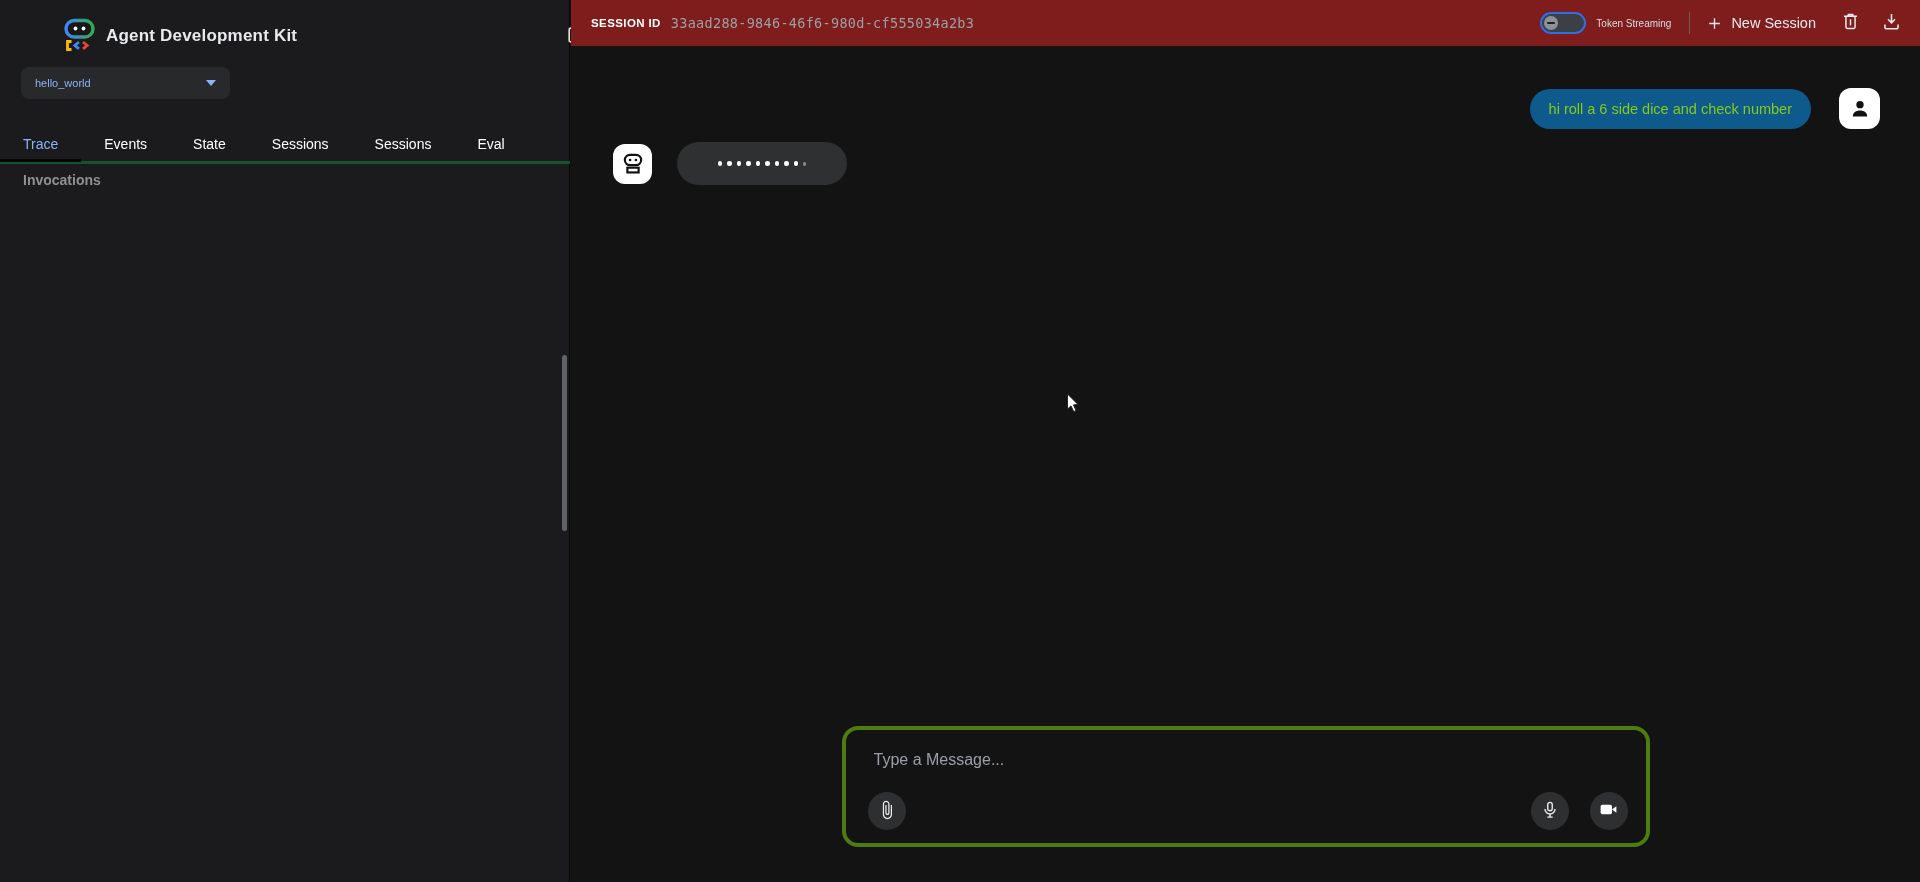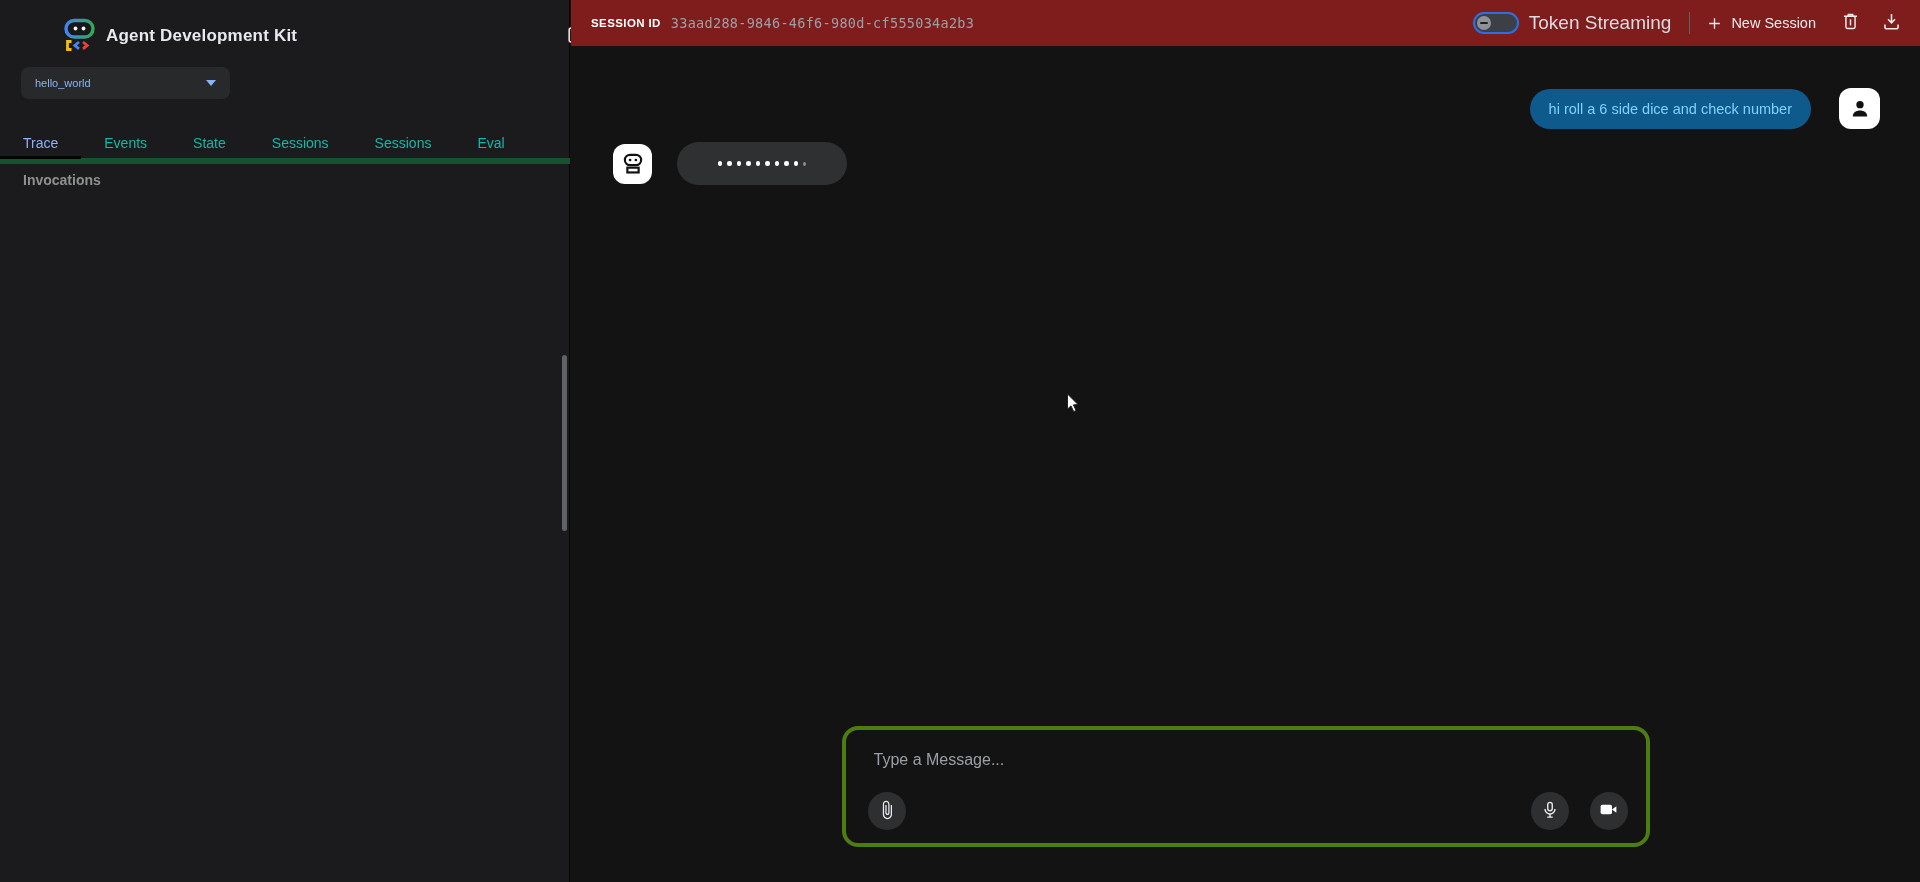--- a/index.html
+++ b/index.html
@@ -12,52 +12,52 @@
   .sidebar-header{position:absolute;left:0;top:0;width:100%;height:60px;margin-left:34px;}
   .logo{position:absolute;left:28px;top:18px;width:38px;height:35px;}
   .app-title{position:absolute;left:72px;top:26px;font-size:17px;font-weight:bold;color:#e8eaed;letter-spacing:.2px;}
   .collapse-btn{position:absolute;left:531px;top:24px;width:24px;height:24px;background:none;border:none;padding:0;cursor:pointer;}
 
   .agent-select{position:absolute;left:21px;top:67px;width:209px;height:32px;background:#28292b;border-radius:8px;
                 display:flex;align-items:center;padding:0 14px;cursor:pointer;}
   .agent-select .val{color:#8ab4f8;font-size:11px;}
   .caret{margin-left:auto;width:0;height:0;border-left:5px solid transparent;border-right:5px solid transparent;border-top:6px solid #8ab4f8;}
 
-  .tabs{position:absolute;left:0;top:127px;width:570px;height:37px;display:flex;border-bottom:6px solid #14532d;}
-  .tab{position:relative;height:100%;display:flex;align-items:center;padding:0 23px;font-size:14px;color:#14b8a6;cursor:pointer;white-space:nowrap;}
+  .tabs{position:absolute;left:0;top:127px;width:570px;height:37px;display:flex;border-bottom:3px solid #14532d;}
+  .tab{position:relative;height:100%;display:flex;align-items:center;padding:0 23px;font-size:14px;color:#ffffff;cursor:pointer;white-space:nowrap;}
   .tab.active{color:#8ab4f8;}
   .tab.active::after{content:"";position:absolute;left:0;right:0;bottom:-1px;height:3px;background:#050506;}
 
   .section-label{position:absolute;left:23px;top:172px;font-size:14px;font-weight:bold;color:#8e918f;}
   .scroll-thumb{position:absolute;left:562px;top:355px;width:5px;height:176px;background:#5f6368;border-radius:3px;}
 
   
   .main{position:absolute;left:571px;top:0;width:1349px;height:882px;background:#131314;}
   .topbar{position:absolute;left:0;top:0;width:100%;height:46px;background:#7f1d1d;display:flex;align-items:center;padding:0 18px 0 20px;}
   .session-label{font-size:11.5px;font-weight:bold;color:#ffffff;letter-spacing:.4px;}
   .session-id{margin-left:10px;font-family:"DejaVu Sans Mono","Liberation Mono",monospace;font-size:13.5px;color:#9aa0a6;letter-spacing:.3px;text-align:right;}
   .topbar-right{margin-left:auto;display:flex;align-items:center;}
 
   .switch{width:46px;height:22px;border:2px solid #2b6fe4;border-radius:12px;background:#3c4046;display:flex;align-items:center;padding:2px;cursor:pointer;}
   .knob{width:14px;height:14px;border-radius:50%;background:#8e9195;display:flex;align-items:center;justify-content:center;}
   .knob .minus{width:8px;height:2px;background:#1e1f20;border-radius:1px;}
-  .toggle-label{margin-left:10px;font-size:19px;color:#dadce0;}
+  .toggle-label{margin-left:10px;font-size:10px;color:#dadce0;}
   .vdivider{width:1px;height:22px;background:#5f6368;margin:0 16px 0 18px;}
   .new-session{display:flex;align-items:center;background:none;border:none;color:#e8eaed;font-size:14.5px;
                font-family:inherit;cursor:pointer;padding:0;}
   .new-session svg{margin-right:8px;}
   .iconbtn{background:none;border:none;padding:0;cursor:pointer;display:flex;align-items:center;justify-content:center;}
   .trash-btn{margin-left:24px;}
   .dl-btn{margin-left:20px;}
 
   
   .chat{position:absolute;left:0;top:46px;width:100%;height:636px;}
   .user-row{position:absolute;top:42px;right:40px;display:flex;align-items:center;}
   .user-bubble{height:40px;display:flex;align-items:center;padding:0 19px;background:#0e5a8c;border-radius:20px;
-               color:#7dd3fc;font-size:14.5px;}
+               color:#84cc16;font-size:14.5px;}
   .user-avatar{width:41px;height:41px;margin-left:28px;background:#ffffff;border-radius:12px;
                display:flex;align-items:center;justify-content:center;}
   .bot-row{position:absolute;top:96px;left:42px;display:flex;align-items:center;}
   .bot-avatar{width:39px;height:40px;background:#ffffff;border-radius:12px;display:flex;align-items:center;justify-content:center;}
   .typing-bubble{width:170px;height:43px;margin-left:25px;background:#2f3031;border-radius:22px;
                  display:flex;align-items:center;justify-content:center;gap:5px;}
   .dot{width:4.5px;height:4.5px;border-radius:50%;background:#ffffff;}
   .dot:last-child{opacity:.45;width:3px;height:4px;}
   .cursor{position:absolute;left:495px;top:347px;}
 

